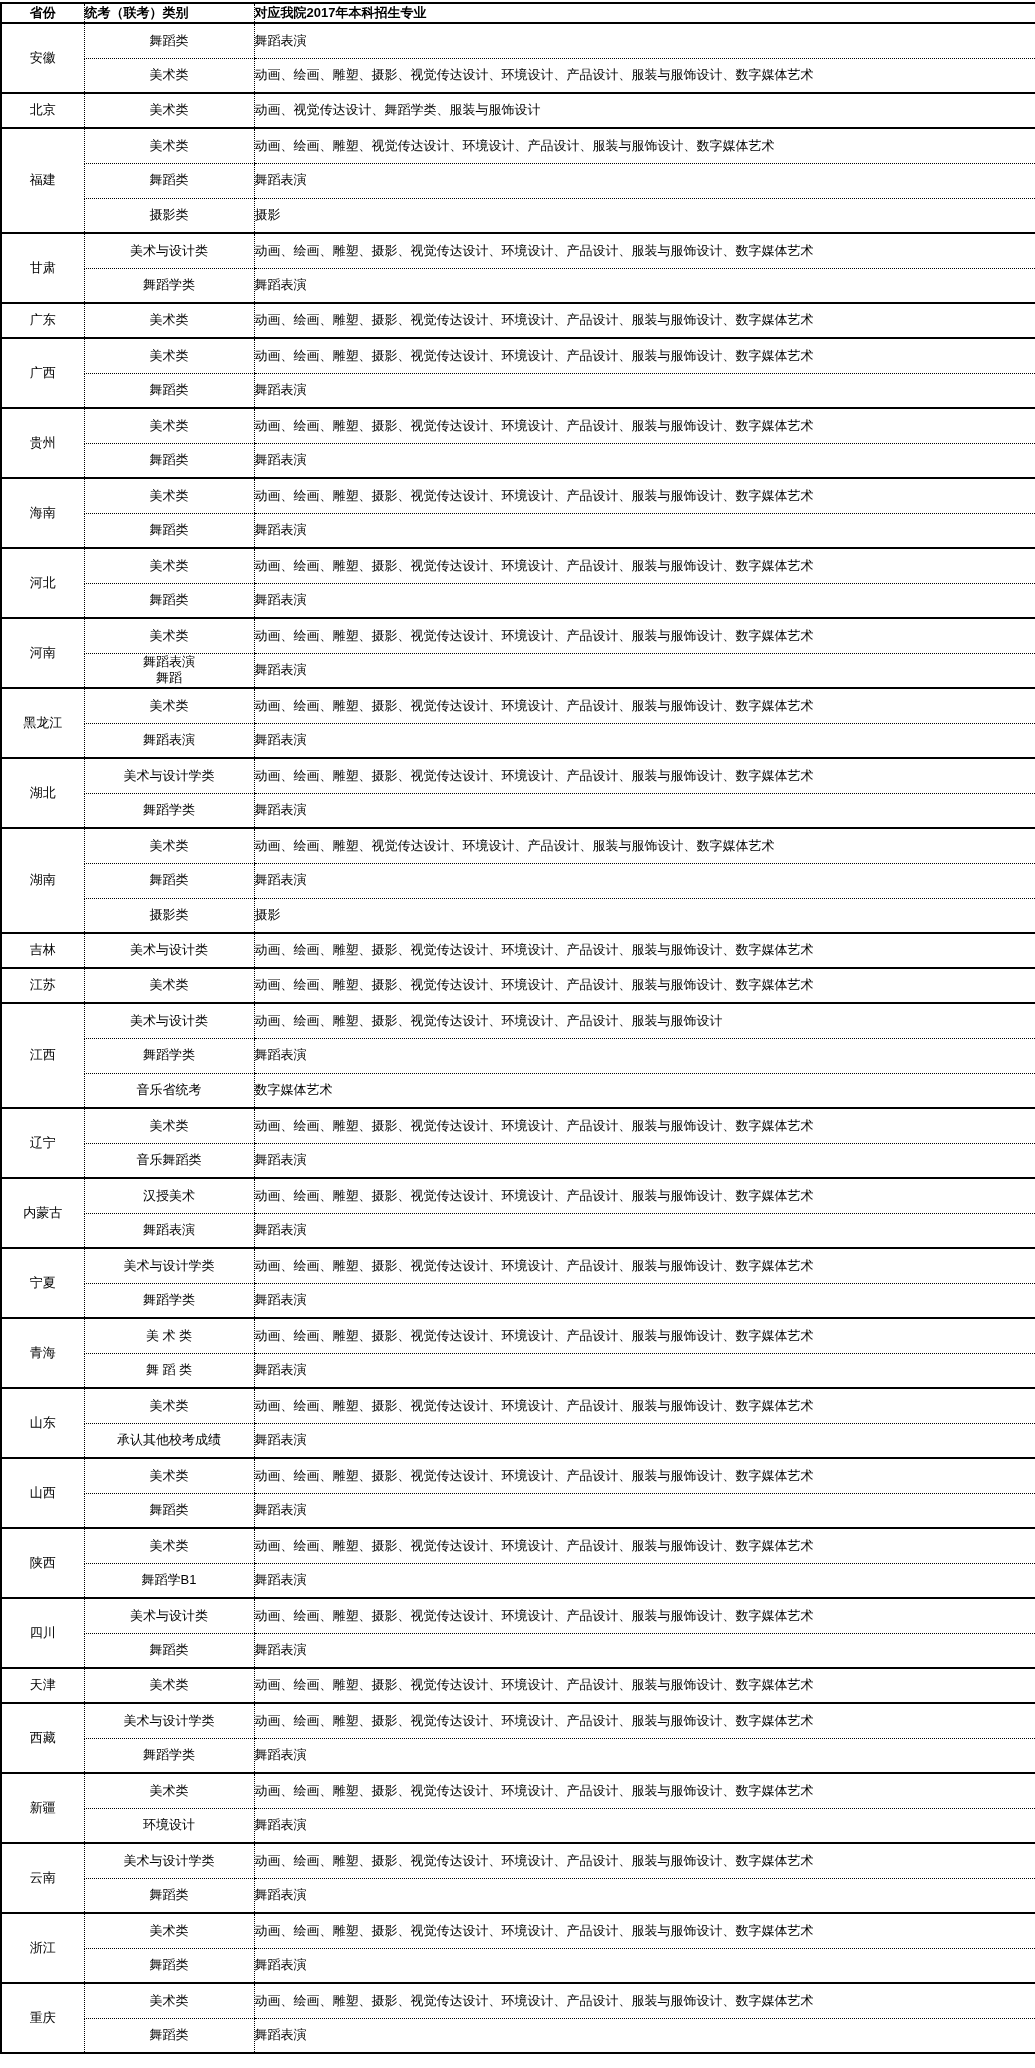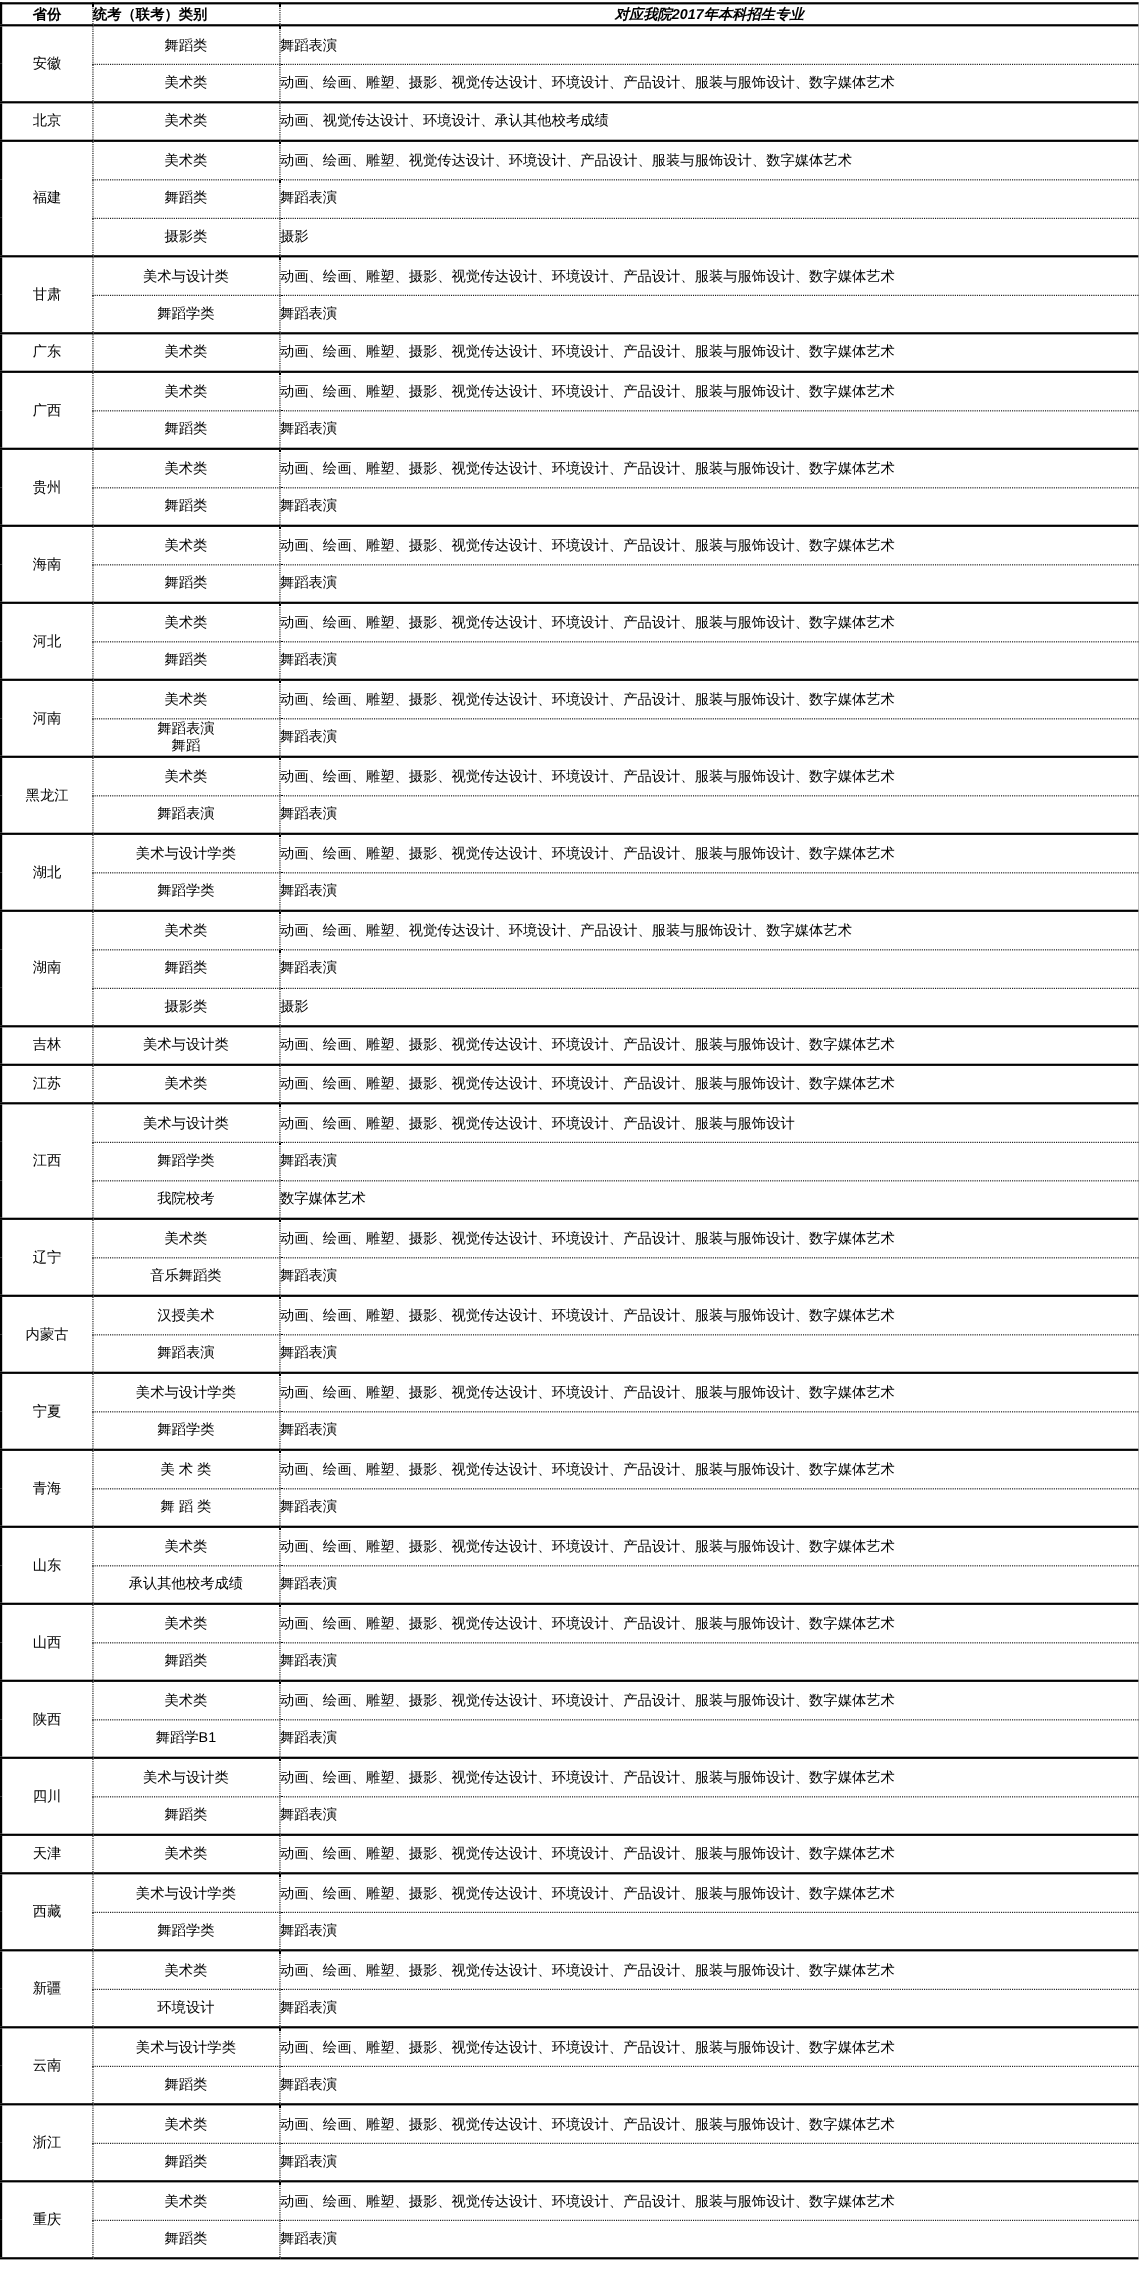--- a/index.html
+++ b/index.html
@@ -36,21 +36,21 @@
   table.admissions thead tr { height: 18px; }
   table.admissions th {
     font-weight: bold;
     font-size: 13px;
     border-bottom: 2px solid #000000;
     padding: 0;
     vertical-align: middle;
   }
   th.h-province { text-align: center; }
   th.h-category { text-align: left; border-left: 1px dotted #000000; }
-  th.h-majors   { text-align: center; padding-left: 6px; border-left: 1px dotted #000000; font-style: italic; }
+  th.h-majors   { text-align: left; padding-left: 6px; border-left: 1px dotted #000000; }
 
   
   table.admissions tbody tr { height: 35px; }
   table.admissions td {
     padding: 0;
     vertical-align: middle;
     font-size: 13px;
     line-height: 1.25;
   }
   td.province {
@@ -98,21 +98,21 @@
           <td class="category">舞蹈类</td>
           <td class="majors">舞蹈表演</td>
         </tr>
         <tr>
           <td class="category group-end">美术类</td>
           <td class="majors group-end">动画、绘画、雕塑、摄影、视觉传达设计、环境设计、产品设计、服装与服饰设计、数字媒体艺术</td>
         </tr>
         <tr>
           <td class="province" rowspan="1">北京</td>
           <td class="category group-end">美术类</td>
-          <td class="majors group-end">动画、视觉传达设计、环境设计、承认其他校考成绩</td>
+          <td class="majors group-end">动画、视觉传达设计、舞蹈学类、服装与服饰设计</td>
         </tr>
         <tr>
           <td class="province" rowspan="3">福建</td>
           <td class="category">美术类</td>
           <td class="majors">动画、绘画、雕塑、视觉传达设计、环境设计、产品设计、服装与服饰设计、数字媒体艺术</td>
         </tr>
         <tr>
           <td class="category">舞蹈类</td>
           <td class="majors">舞蹈表演</td>
         </tr>
@@ -224,21 +224,21 @@
         <tr>
           <td class="province" rowspan="3">江西</td>
           <td class="category">美术与设计类</td>
           <td class="majors">动画、绘画、雕塑、摄影、视觉传达设计、环境设计、产品设计、服装与服饰设计</td>
         </tr>
         <tr>
           <td class="category">舞蹈学类</td>
           <td class="majors">舞蹈表演</td>
         </tr>
         <tr>
-          <td class="category group-end">我院校考</td>
+          <td class="category group-end">音乐省统考</td>
           <td class="majors group-end">数字媒体艺术</td>
         </tr>
         <tr>
           <td class="province" rowspan="2">辽宁</td>
           <td class="category">美术类</td>
           <td class="majors">动画、绘画、雕塑、摄影、视觉传达设计、环境设计、产品设计、服装与服饰设计、数字媒体艺术</td>
         </tr>
         <tr>
           <td class="category group-end">音乐舞蹈类</td>
           <td class="majors group-end">舞蹈表演</td>

